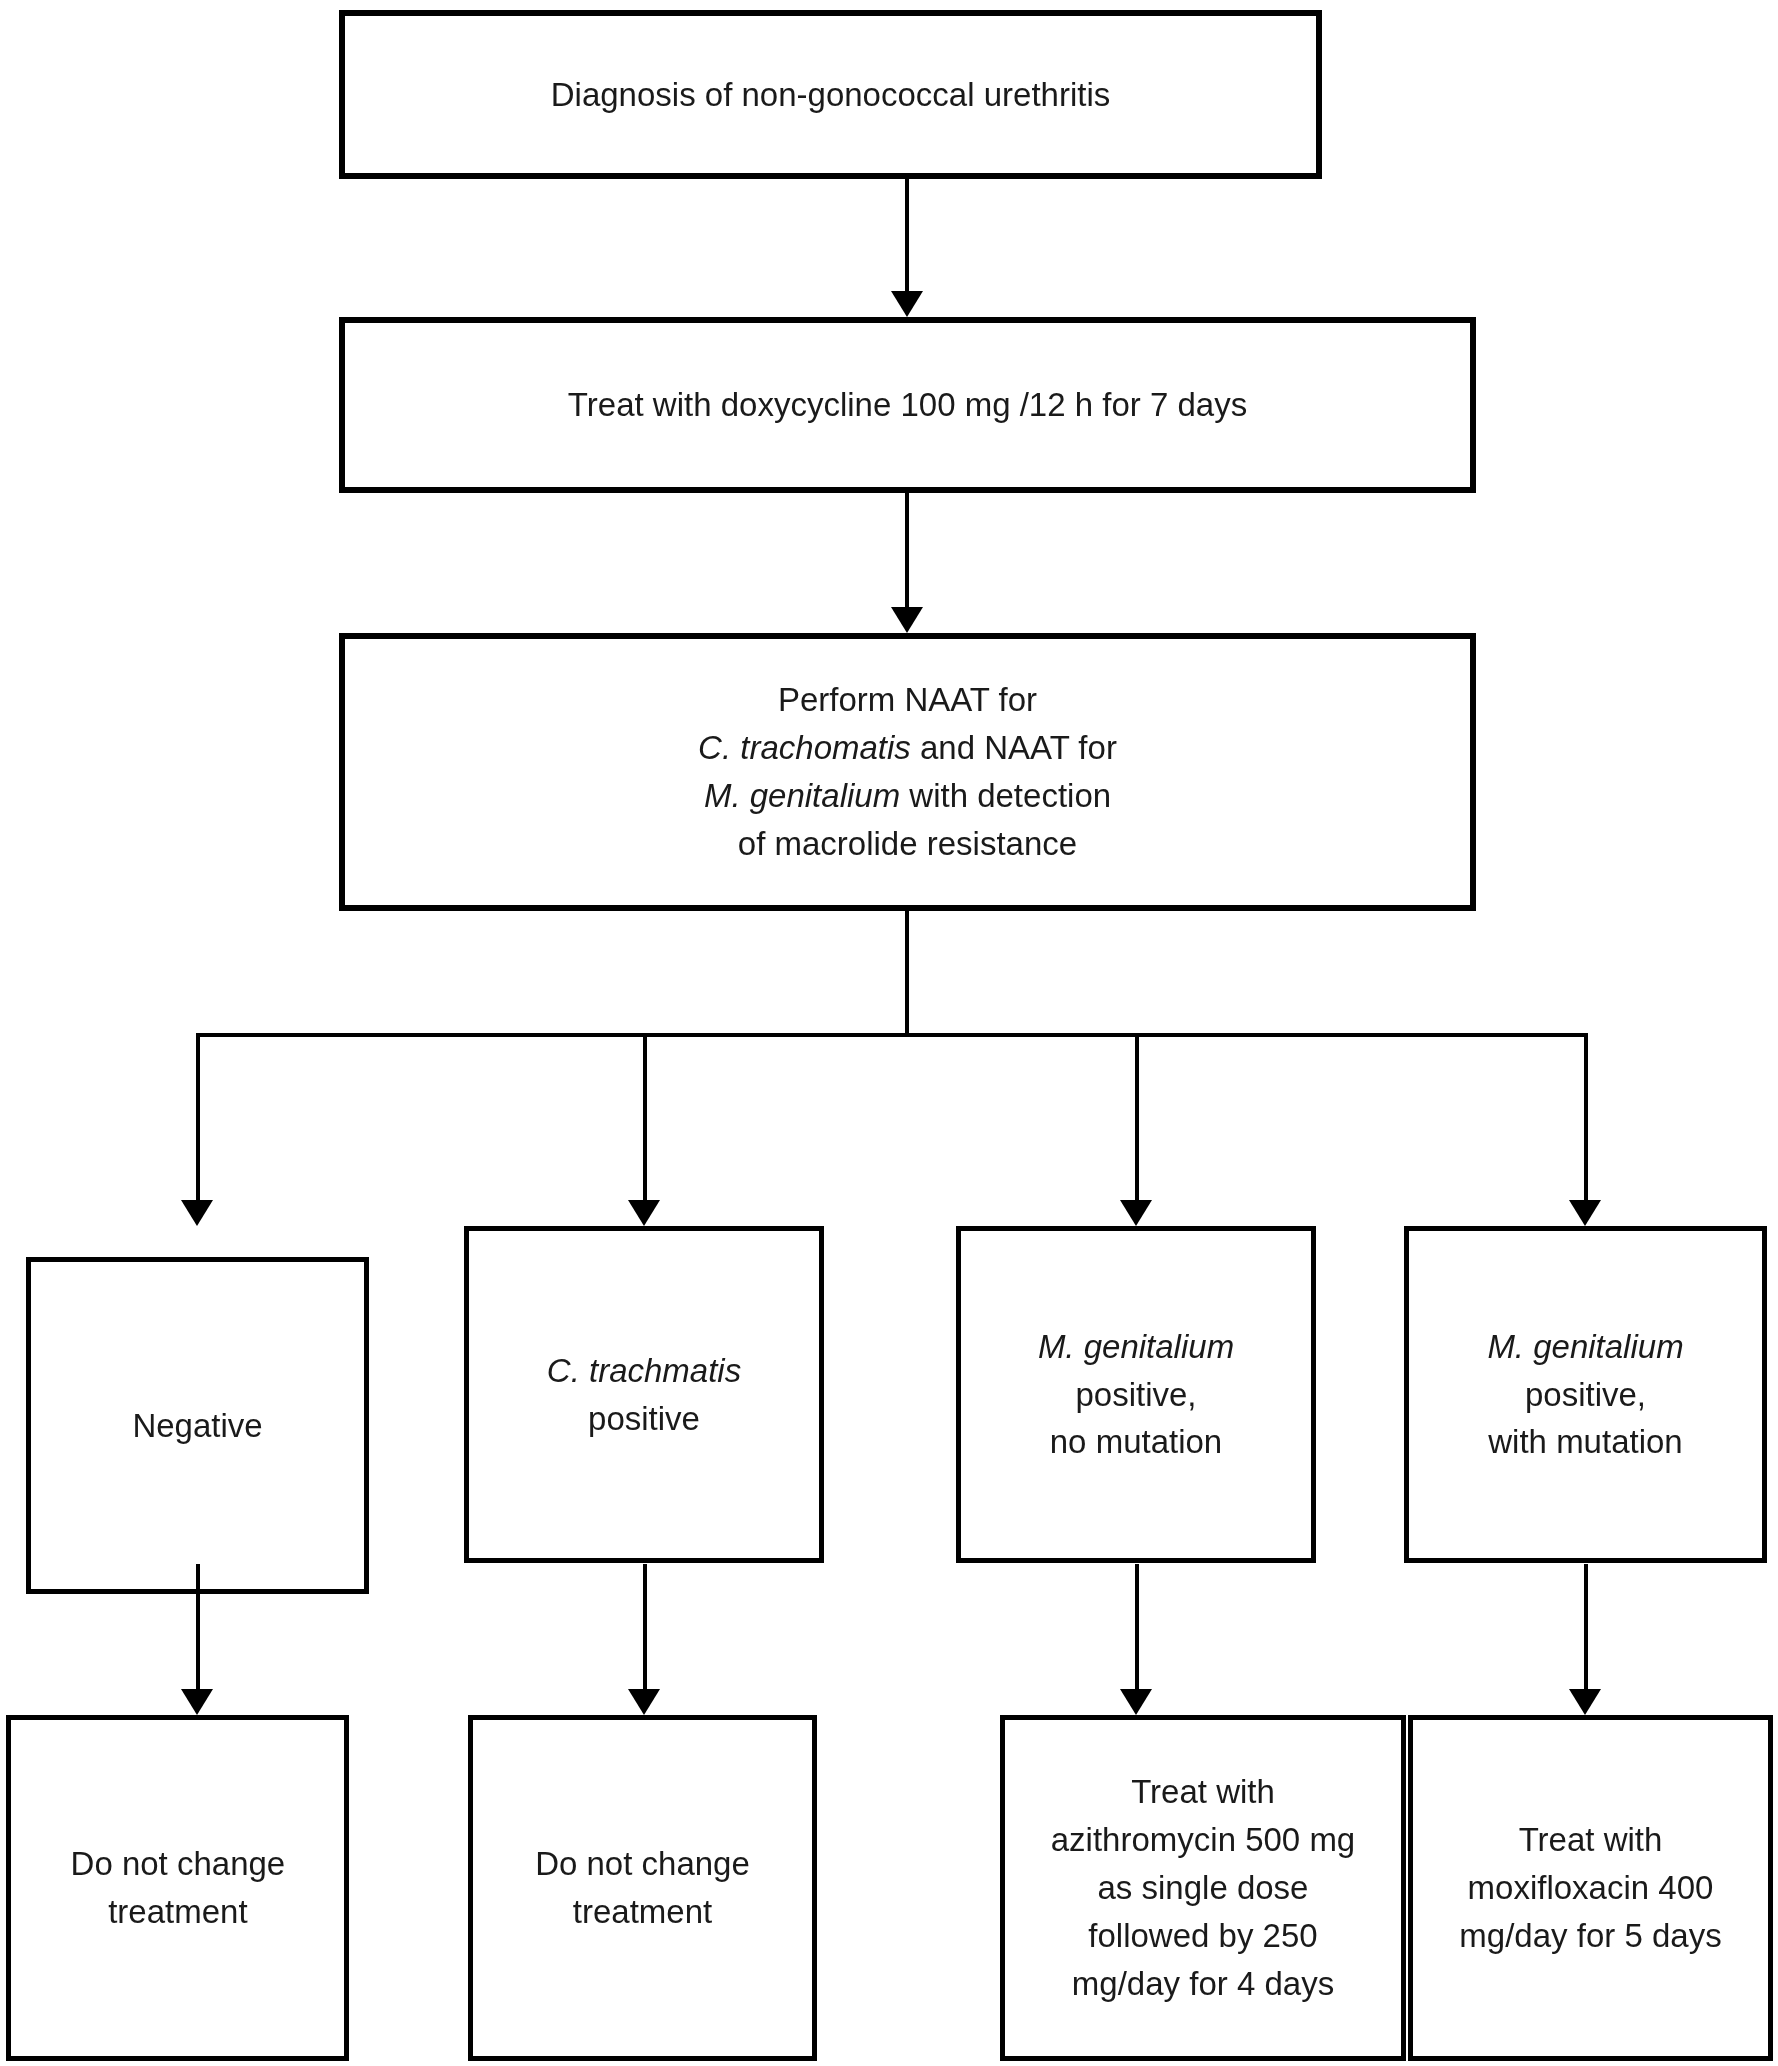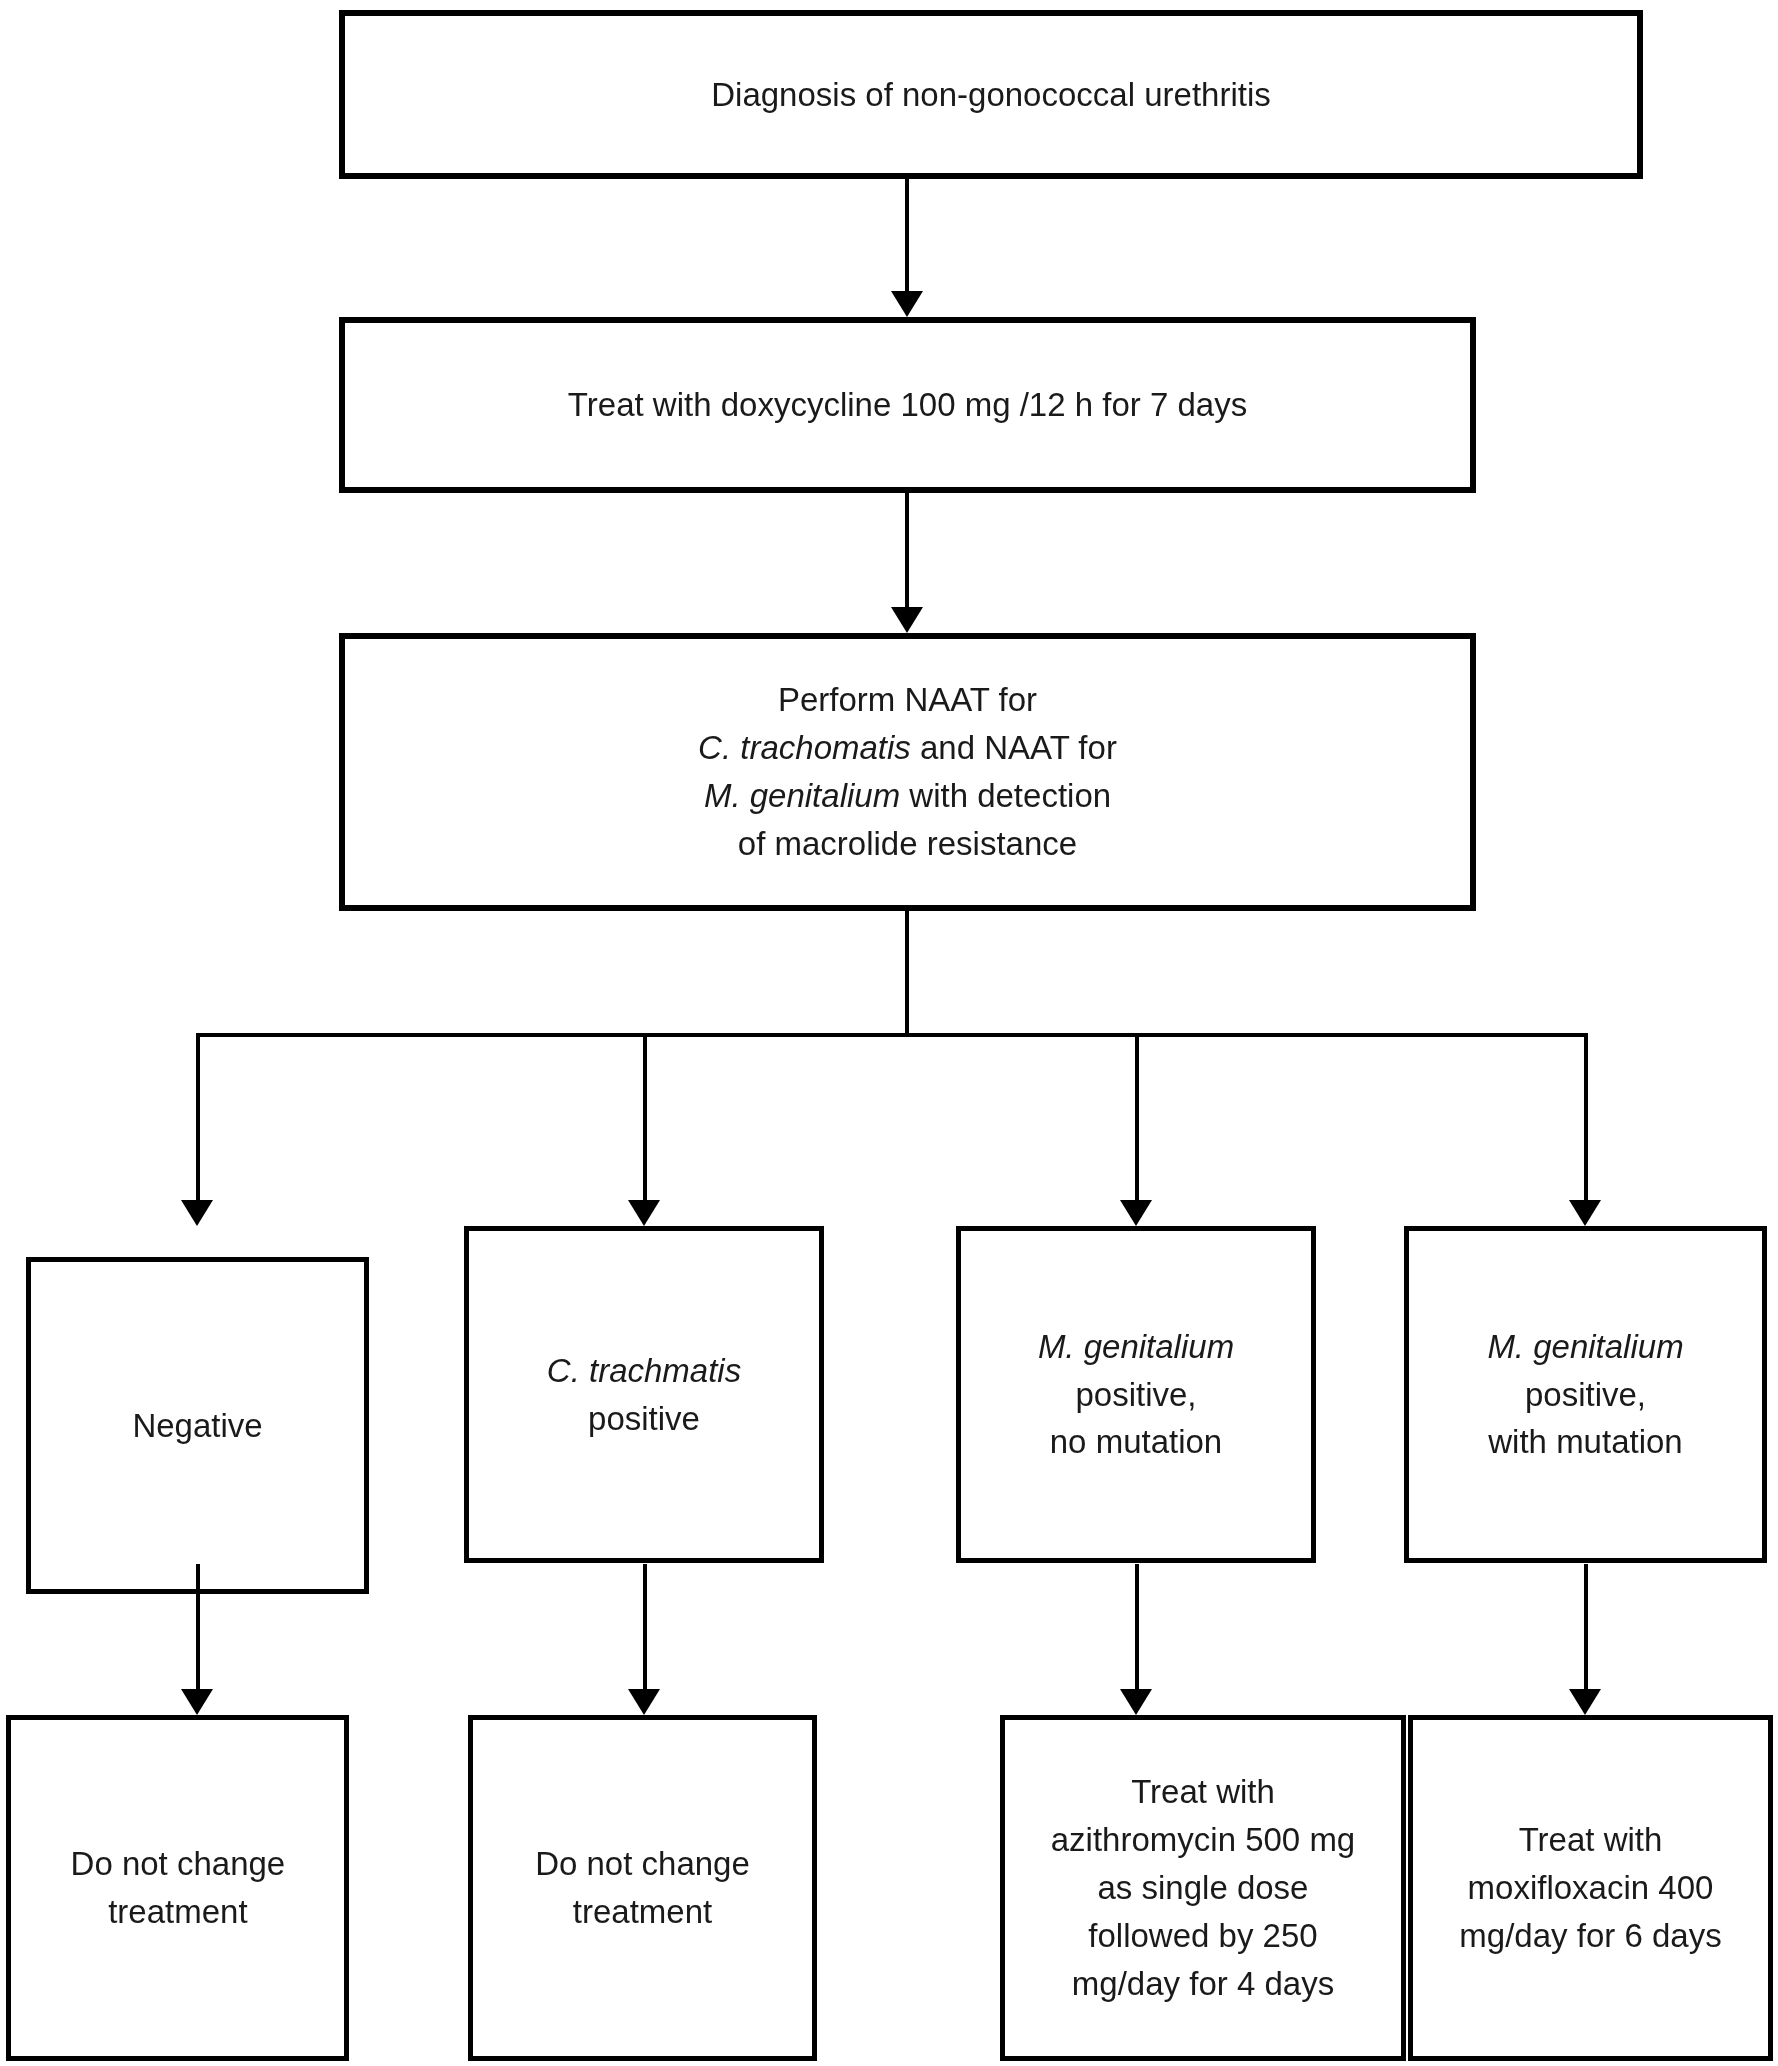--- a/index.html
+++ b/index.html
@@ -35,21 +35,21 @@
   .hline { position: absolute; height: 3.5px; background: var(--box_border, #000000); }
   .arrowhead {
     position: absolute;
     width: 0; height: 0;
     border-left: 16.3px solid transparent;
     border-right: 16.3px solid transparent;
     border-top: 26px solid var(--box_border, #000000);
   }
 
   
-  #box-diagnosis { left: 339px; top: 10px;  width: 1304px; height: 169px; }
+  #box-diagnosis { left: 339px; top: 10px;  width: 983px; height: 169px; }
   #box-doxy      { left: 339px; top: 317px; width: 1137px; height: 176px; }
   #box-naat      { left: 339px; top: 633px; width: 1137px; height: 278px; text-align: center; }
 
   
   #box-negative  { left: 26px;   top: 1226px; width: 343px; height: 337px; margin-top: 31px; }
   #box-ct        { left: 464px;  top: 1226px; width: 360px; height: 337px; }
   #box-mg-nomut  { left: 956px; top: 1226px; width: 360px; height: 337px; }
   #box-mg-mut    { left: 1404px; top: 1226px; width: 363px; height: 337px; }
 
   
@@ -150,17 +150,17 @@
 
   <div class="box" id="box-dnc2">
     <div class="txt">Do not change treatment</div>
   </div>
 
   <div class="box" id="box-azithro">
     <div class="txt">Treat with azithromycin 500 mg as single dose followed by 250 mg/day for 4 days</div>
   </div>
 
   <div class="box" id="box-moxi">
-    <div class="txt">Treat with moxifloxacin 400 mg/day for 6 days</div>
+    <div class="txt">Treat with moxifloxacin 400 mg/day for 5 days</div>
   </div>
 
 </div>
 
 
 </body></html>

